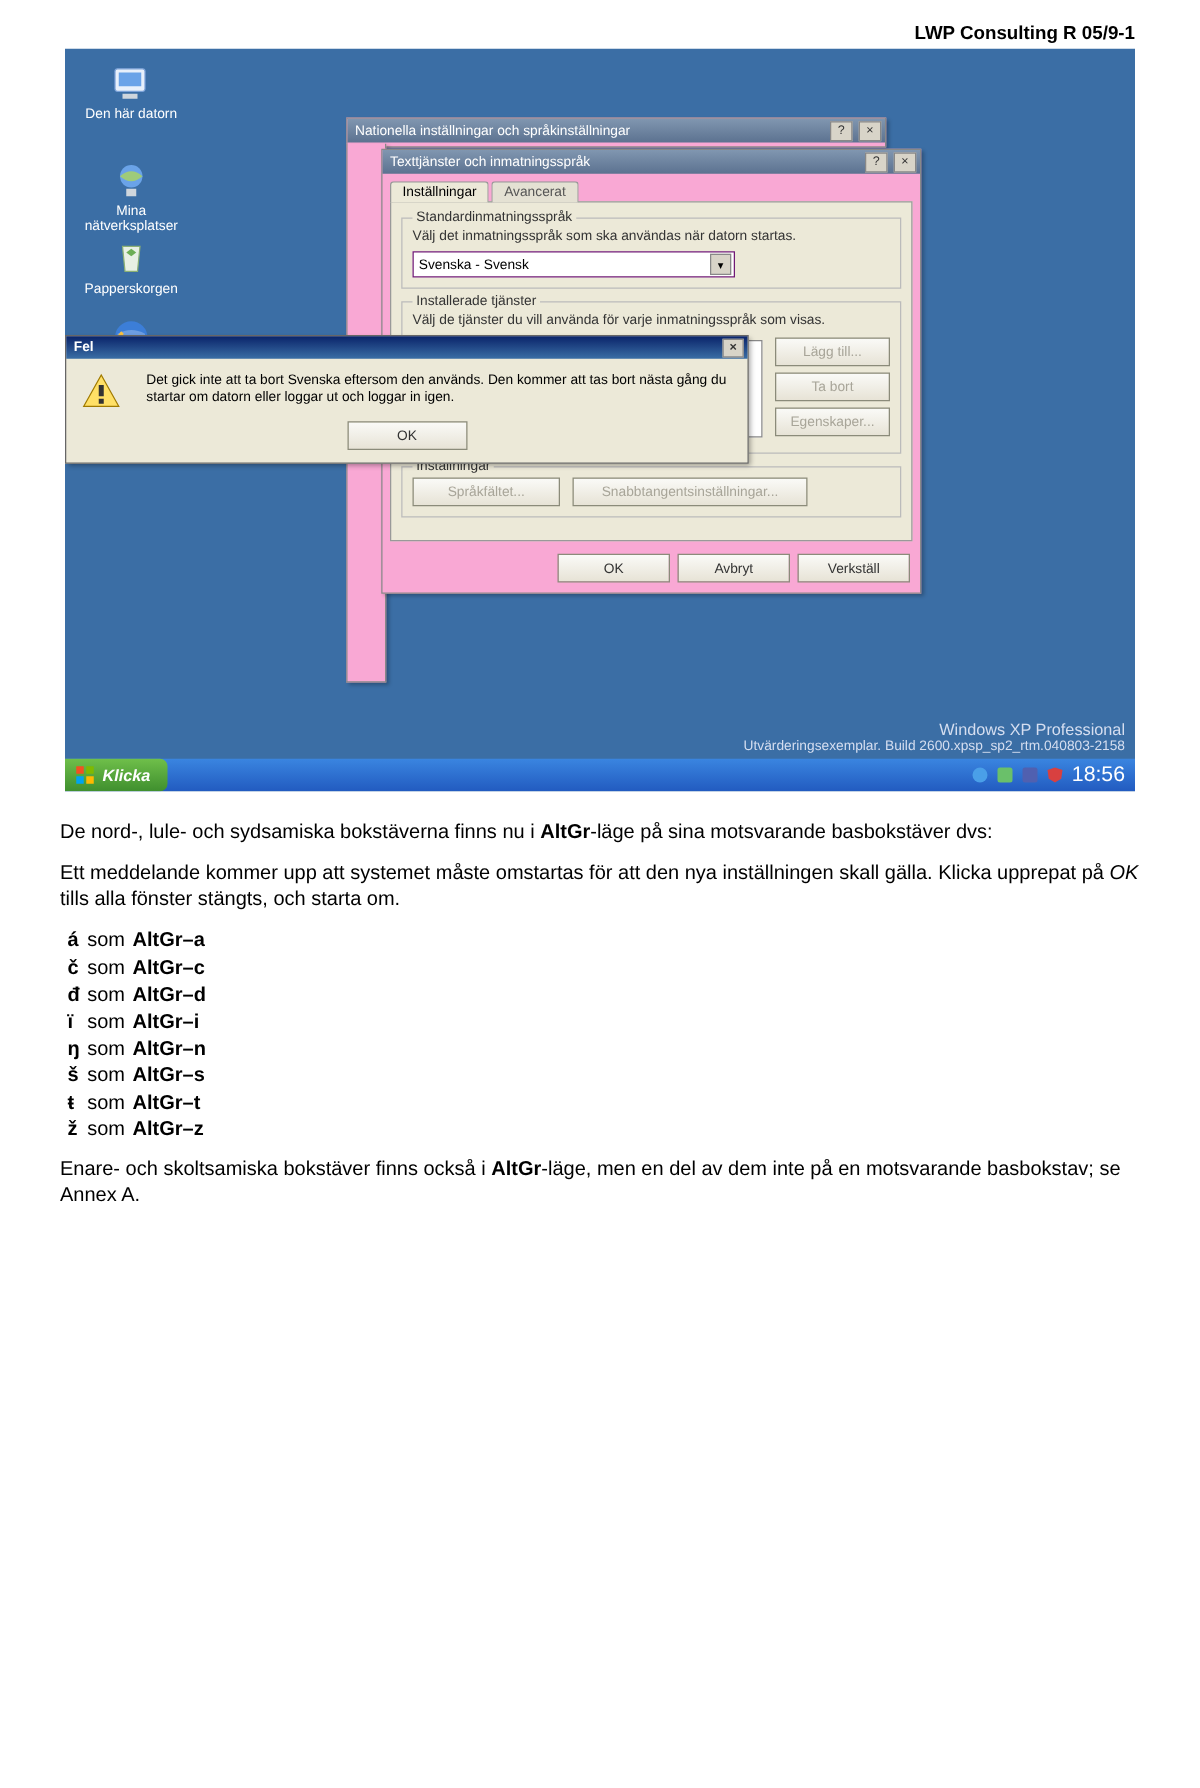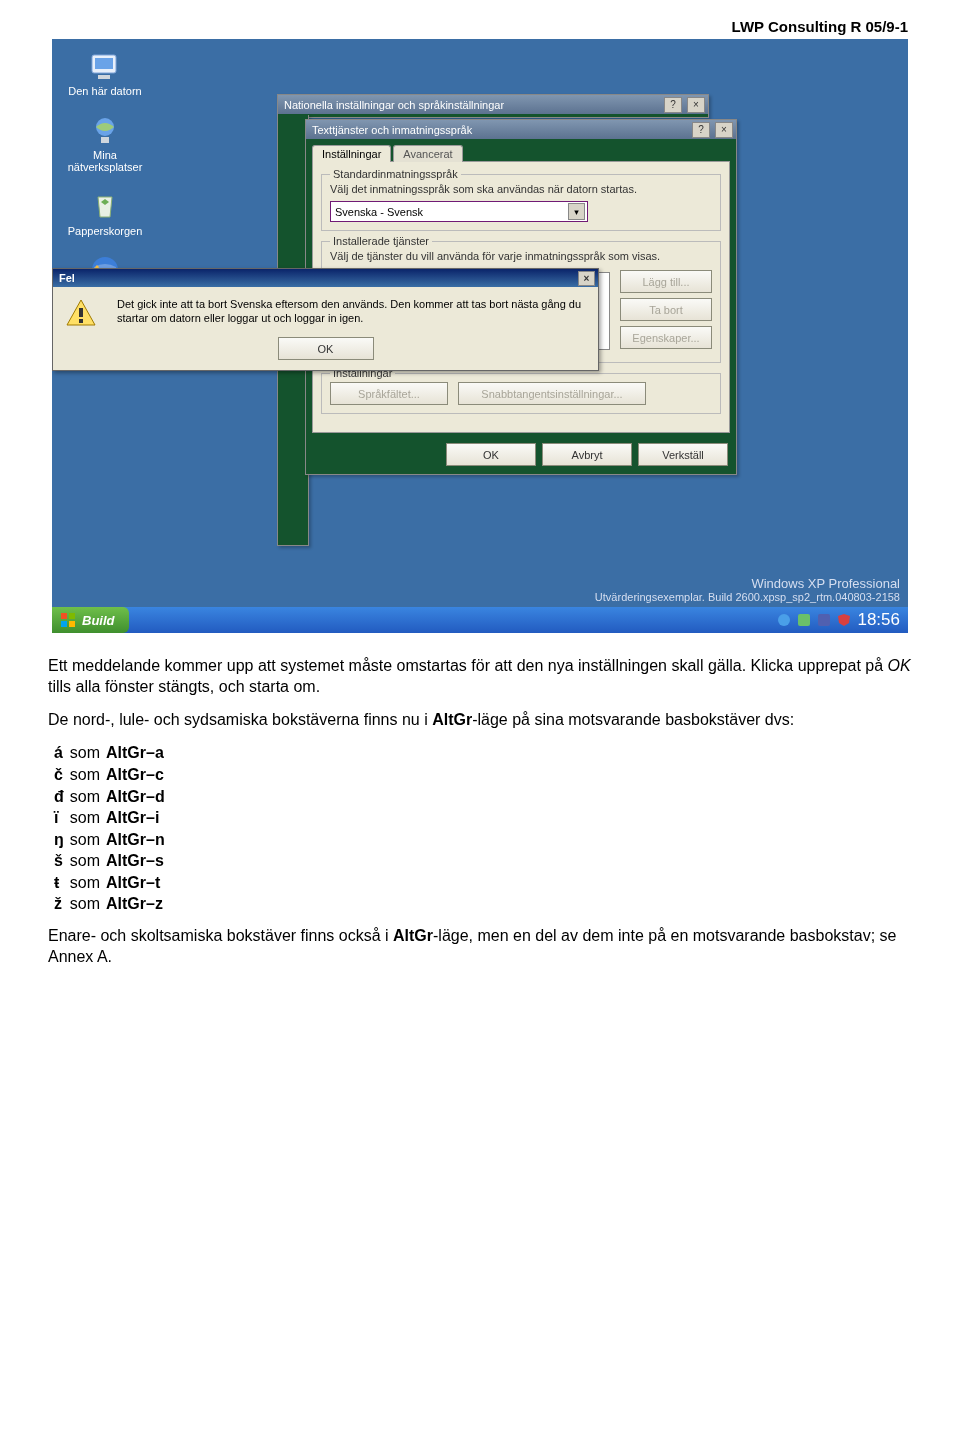--- a/index.html
+++ b/index.html
@@ -39,21 +39,21 @@
     color: #fff;
   }
   .desktop-icon .ico {
     width: 34px; height: 34px; margin: 0 auto 2px auto;
     display: flex; align-items:center; justify-content:center;
   }
   .desktop-icon .lbl { font-size: 11px; }
 
   .win {
     position: absolute;
-    background: #14532d;
+    background: #f9a8d4;
     border: 1px solid #888;
     box-shadow: 2px 2px 3px rgba(0,0,0,0.25);
   }
   .titlebar {
     background: linear-gradient(#8096b0,#5c7290);
     color: #fff;
     font-size: 11px;
     height: 19px;
     display:flex; align-items:center;
     padding: 0 3px 0 6px;
@@ -159,21 +159,21 @@
     <div class="desktop-icon" style="top:10px">
       <div class="ico">
         <svg width="34" height="34">
             <rect x="4" y="6" width="24" height="18" rx="2" fill="#e8f0fb" stroke="#7da3d8"></rect>
             <rect x="7" y="9" width="18" height="11" fill="#6aa3e8"></rect>
             <rect x="10" y="26" width="12" height="4" fill="#cfd6dd"></rect>
           </svg>
       </div>
       <div class="lbl">Den här datorn</div>
     </div>
-    <div class="desktop-icon" style="top:74px">
+    <div class="desktop-icon" style="top:88px">
       <div class="ico">
         <svg width="34" height="34">
             <circle cx="17" cy="14" r="9" fill="#6aa3e8"></circle>
             <path d="M8 14 Q17 6 26 14 Q17 22 8 14" fill="#9ecb7a"></path>
             <rect x="13" y="24" width="8" height="6" fill="#cfd6dd"></rect>
           </svg>
       </div>
       <div class="lbl">Mina nätverksplatser</div>
     </div>
     <div class="desktop-icon" style="top:150px">
@@ -285,21 +285,21 @@
     </div>
 
     <div class="taskbar">
       <div class="startbtn">
         <svg width="16" height="16">
             <rect x="1" y="1" width="6" height="6" fill="#f25022"></rect>
             <rect x="9" y="1" width="6" height="6" fill="#7fba00"></rect>
             <rect x="1" y="9" width="6" height="6" fill="#00a4ef"></rect>
             <rect x="9" y="9" width="6" height="6" fill="#ffb900"></rect>
           </svg>
-        <span>Build</span>
+        <span>Klicka</span>
       </div>
       <div class="tray">
         <svg class="tray-ico">
             <circle cx="7" cy="7" r="6" fill="#4a9fe8"></circle>
           </svg>
         <svg class="tray-ico">
             <rect x="1" y="1" width="12" height="12" rx="2" fill="#6ac06a"></rect>
           </svg>
         <svg class="tray-ico">
             <rect x="1" y="1" width="12" height="12" rx="2" fill="#5060b0"></rect>
@@ -307,24 +307,24 @@
         <svg class="tray-ico">
             <path d="M7 1 L13 3 L12 10 L7 13 L2 10 L1 3 Z" fill="#d84040"></path>
           </svg>
         <span>18:56</span>
       </div>
     </div>
   </div>
 
   <div class="body-text">
     <p>
-      <span>Ett meddelande kommer upp att systemet måste omstartas för att den nya inställningen skall gälla. Klicka upprepat på </span><span class="em">OK</span><span> tills alla fönster stängts, och starta om.</span>
+      <span>De nord-, lule- och sydsamiska bokstäverna finns nu i </span><span class="bold">AltGr</span><span>-läge på sina motsvarande basbokstäver dvs:</span>
     </p>
     <p>
-      <span>De nord-, lule- och sydsamiska bokstäverna finns nu i </span><span class="bold">AltGr</span><span>-läge på sina motsvarande basbokstäver dvs:</span>
+      <span>Ett meddelande kommer upp att systemet måste omstartas för att den nya inställningen skall gälla. Klicka upprepat på </span><span class="em">OK</span><span> tills alla fönster stängts, och starta om.</span>
     </p>
     <table class="keymap">
       <tbody id="keymap-body">
           <tr>
             <td class="k">á</td>
             <td class="word">som</td>
             <td class="k">AltGr–a</td>
           </tr>
           <tr>
             <td class="k">č</td>

